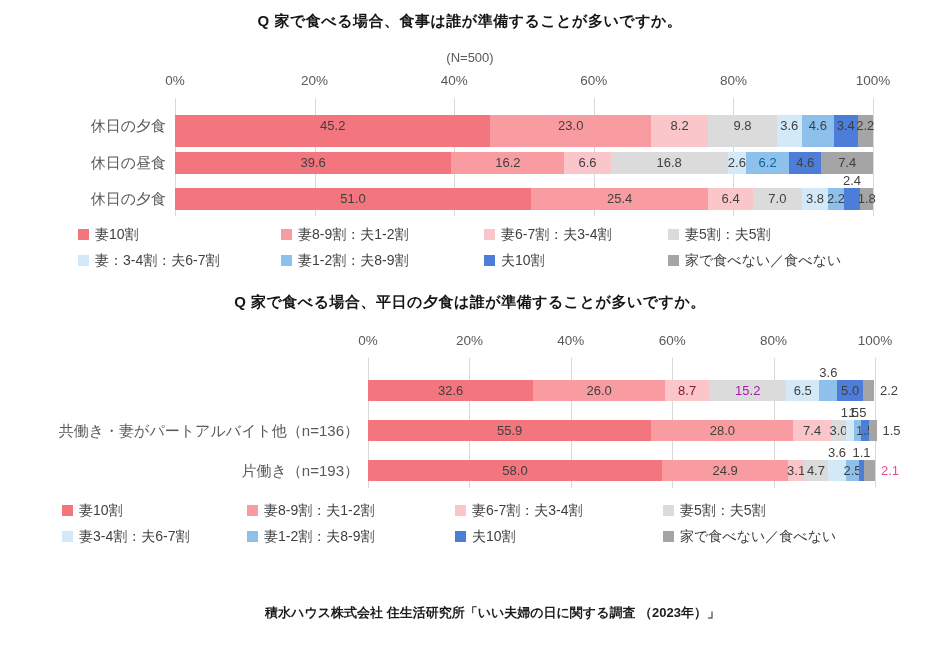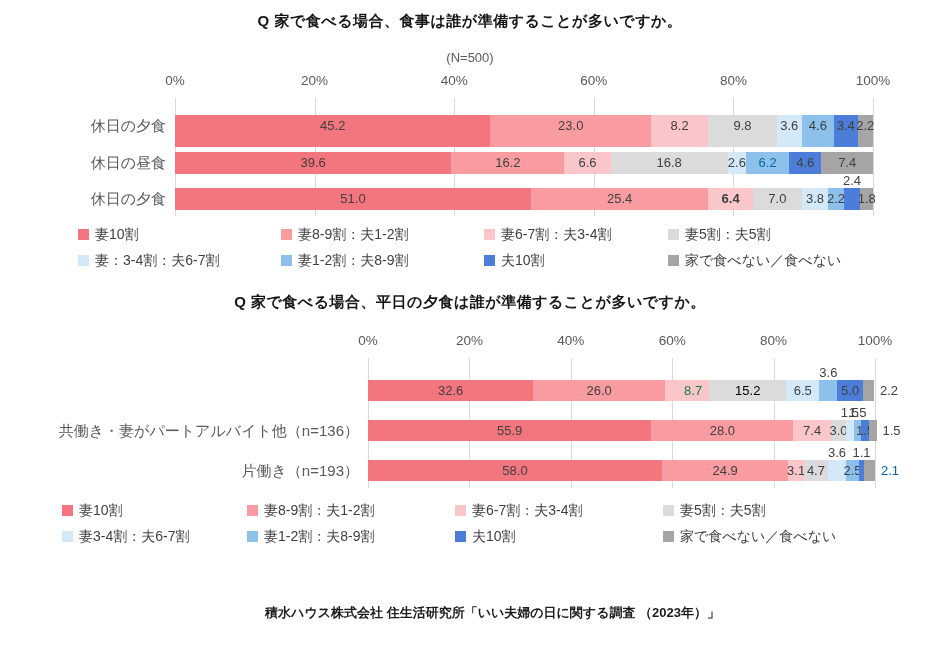--- a/index.html
+++ b/index.html
@@ -92,21 +92,21 @@
           <div class="seg" style="left: 92.6%; width: 7.4%; background: rgb(165, 165, 165);"></div>
           <span class="dlabel in" style="color: rgb(63, 63, 63); left: 96.3%; line-height: 22px;">7.4</span>
         </div>
         <div class="bar-row" style="top: 90px; height: 22px;">
           <div class="cat" style="line-height: 22px; color: rgb(89, 89, 89);">休日の夕食</div>
           <div class="seg" style="left: 0%; width: 51%; background: rgb(243, 117, 125);"></div>
           <span class="dlabel in" style="color: rgb(63, 63, 63); left: 25.5%; line-height: 22px;">51.0</span>
           <div class="seg" style="left: 51%; width: 25.4%; background: rgb(248, 156, 161);"></div>
           <span class="dlabel in" style="color: rgb(63, 63, 63); left: 63.7%; line-height: 22px;">25.4</span>
           <div class="seg" style="left: 76.4%; width: 6.4%; background: rgb(250, 198, 202);"></div>
-          <span class="dlabel in" style="color: rgb(63, 63, 63); left: 79.6%; line-height: 22px; font-weight: bold;">6.4</span>
+          <span class="dlabel in" style="color: rgb(63, 63, 63); left: 79.6%; line-height: 22px;">6.4</span>
           <div class="seg" style="left: 82.8%; width: 7%; background: rgb(219, 219, 219);"></div>
           <span class="dlabel in" style="color: rgb(63, 63, 63); left: 86.3%; line-height: 22px;">7.0</span>
           <div class="seg" style="left: 89.8%; width: 3.8%; background: rgb(212, 233, 248);"></div>
           <span class="dlabel in" style="color: rgb(63, 63, 63); left: 91.7%; line-height: 22px;">3.8</span>
           <div class="seg" style="left: 93.6%; width: 2.2%; background: rgb(141, 193, 236);"></div>
           <span class="dlabel in" style="color: rgb(63, 63, 63); left: 94.7%; line-height: 22px;">2.2</span>
           <div class="seg" style="left: 95.8%; width: 2.4%; background: rgb(76, 126, 217);"></div>
           <span class="dlabel above" style="color: rgb(63, 63, 63); left: 97%; top: -15px;">2.4</span>
           <div class="seg" style="left: 98.2%; width: 1.8%; background: rgb(165, 165, 165);"></div>
           <span class="dlabel in" style="color: rgb(63, 63, 63); left: 99.1%; line-height: 22px;">1.8</span>
@@ -140,23 +140,23 @@
         <div class="gridline" style="left: 40%; height: 100%; background: rgb(217, 217, 217);"></div>
         <div class="gridline" style="left: 60%; height: 100%; background: rgb(217, 217, 217);"></div>
         <div class="gridline" style="left: 80%; height: 100%; background: rgb(217, 217, 217);"></div>
         <div class="gridline" style="left: 100%; height: 100%; background: rgb(217, 217, 217);"></div>
         <div class="bar-row" style="top: 22px; height: 21px;">
           <div class="seg" style="left: 0%; width: 32.6%; background: rgb(243, 117, 125);"></div>
           <span class="dlabel in" style="color: rgb(63, 63, 63); left: 16.3%; line-height: 21px;">32.6</span>
           <div class="seg" style="left: 32.6%; width: 26%; background: rgb(248, 156, 161);"></div>
           <span class="dlabel in" style="color: rgb(63, 63, 63); left: 45.6%; line-height: 21px;">26.0</span>
           <div class="seg" style="left: 58.6%; width: 8.7%; background: rgb(250, 198, 202);"></div>
-          <span class="dlabel in" style="color: #15803d; left: 62.95%; line-height: 21px; margin-left: 6px;">8.7</span>
+          <span class="dlabel in" style="color: #7f1d1d; left: 62.95%; line-height: 21px;">8.7</span>
           <div class="seg" style="left: 67.3%; width: 15.2%; background: rgb(219, 219, 219);"></div>
-          <span class="dlabel in" style="color: #000000; left: 74.9%; line-height: 21px;">15.2</span>
+          <span class="dlabel in" style="color: #a21caf; left: 74.9%; line-height: 21px;">15.2</span>
           <div class="seg" style="left: 82.5%; width: 6.5%; background: rgb(212, 233, 248);"></div>
           <span class="dlabel in" style="color: rgb(63, 63, 63); left: 85.75%; line-height: 21px;">6.5</span>
           <div class="seg" style="left: 89%; width: 3.6%; background: rgb(141, 193, 236);"></div>
           <span class="dlabel above" style="color: rgb(63, 63, 63); left: 90.8%; top: -15px;">3.6</span>
           <div class="seg" style="left: 92.6%; width: 5%; background: rgb(76, 126, 217);"></div>
           <span class="dlabel in" style="color: rgb(63, 63, 63); left: 95.1%; line-height: 21px;">5.0</span>
           <div class="seg" style="left: 97.6%; width: 2.2%; background: rgb(165, 165, 165);"></div>
           <span class="dlabel out" style="color: rgb(63, 63, 63); left: calc(99.8% + 6px); line-height: 21px;">2.2</span>
         </div>
         <div class="bar-row" style="top: 62px; height: 21px;">
@@ -188,21 +188,21 @@
           <span class="dlabel in" style="color: rgb(63, 63, 63); left: 84.45%; line-height: 21px;">3.1</span>
           <div class="seg" style="left: 86%; width: 4.7%; background: rgb(219, 219, 219);"></div>
           <span class="dlabel in" style="color: rgb(63, 63, 63); left: 88.35%; line-height: 21px;">4.7</span>
           <div class="seg" style="left: 90.7%; width: 3.6%; background: rgb(212, 233, 248);"></div>
           <span class="dlabel above" style="color: rgb(63, 63, 63); left: 92.5%; top: -15px;">3.6</span>
           <div class="seg" style="left: 94.3%; width: 2.5%; background: rgb(141, 193, 236);"></div>
           <span class="dlabel in" style="color: rgb(63, 63, 63); left: 95.55%; line-height: 21px;">2.5</span>
           <div class="seg" style="left: 96.8%; width: 1.1%; background: rgb(76, 126, 217);"></div>
           <span class="dlabel above" style="color: rgb(63, 63, 63); left: 97.35%; top: -15px;">1.1</span>
           <div class="seg" style="left: 97.9%; width: 2.1%; background: rgb(165, 165, 165);"></div>
-          <span class="dlabel out" style="color: #0369a1; left: calc(100% + 6px); line-height: 21px;">2.1</span>
+          <span class="dlabel out" style="color: #ec4899; left: calc(100% + 6px); line-height: 21px;">2.1</span>
         </div>
       </div>
     <div class="legend">
         <span class="legend-item" style="left: 62px; top: 217px;"><span class="swatch" style="background: rgb(243, 117, 125);"></span><span>妻10割</span></span>
         <span class="legend-item" style="left: 247px; top: 217px;"><span class="swatch" style="background: rgb(248, 156, 161);"></span><span>妻8-9割：夫1-2割</span></span>
         <span class="legend-item" style="left: 455px; top: 217px;"><span class="swatch" style="background: rgb(250, 198, 202);"></span><span>妻6-7割：夫3-4割</span></span>
         <span class="legend-item" style="left: 663px; top: 217px;"><span class="swatch" style="background: rgb(219, 219, 219);"></span><span>妻5割：夫5割</span></span>
         <span class="legend-item" style="left: 62px; top: 243px;"><span class="swatch" style="background: rgb(212, 233, 248);"></span><span>妻3-4割：夫6-7割</span></span>
         <span class="legend-item" style="left: 247px; top: 243px;"><span class="swatch" style="background: rgb(141, 193, 236);"></span><span>妻1-2割：夫8-9割</span></span>
         <span class="legend-item" style="left: 455px; top: 243px;"><span class="swatch" style="background: rgb(76, 126, 217);"></span><span>夫10割</span></span>

